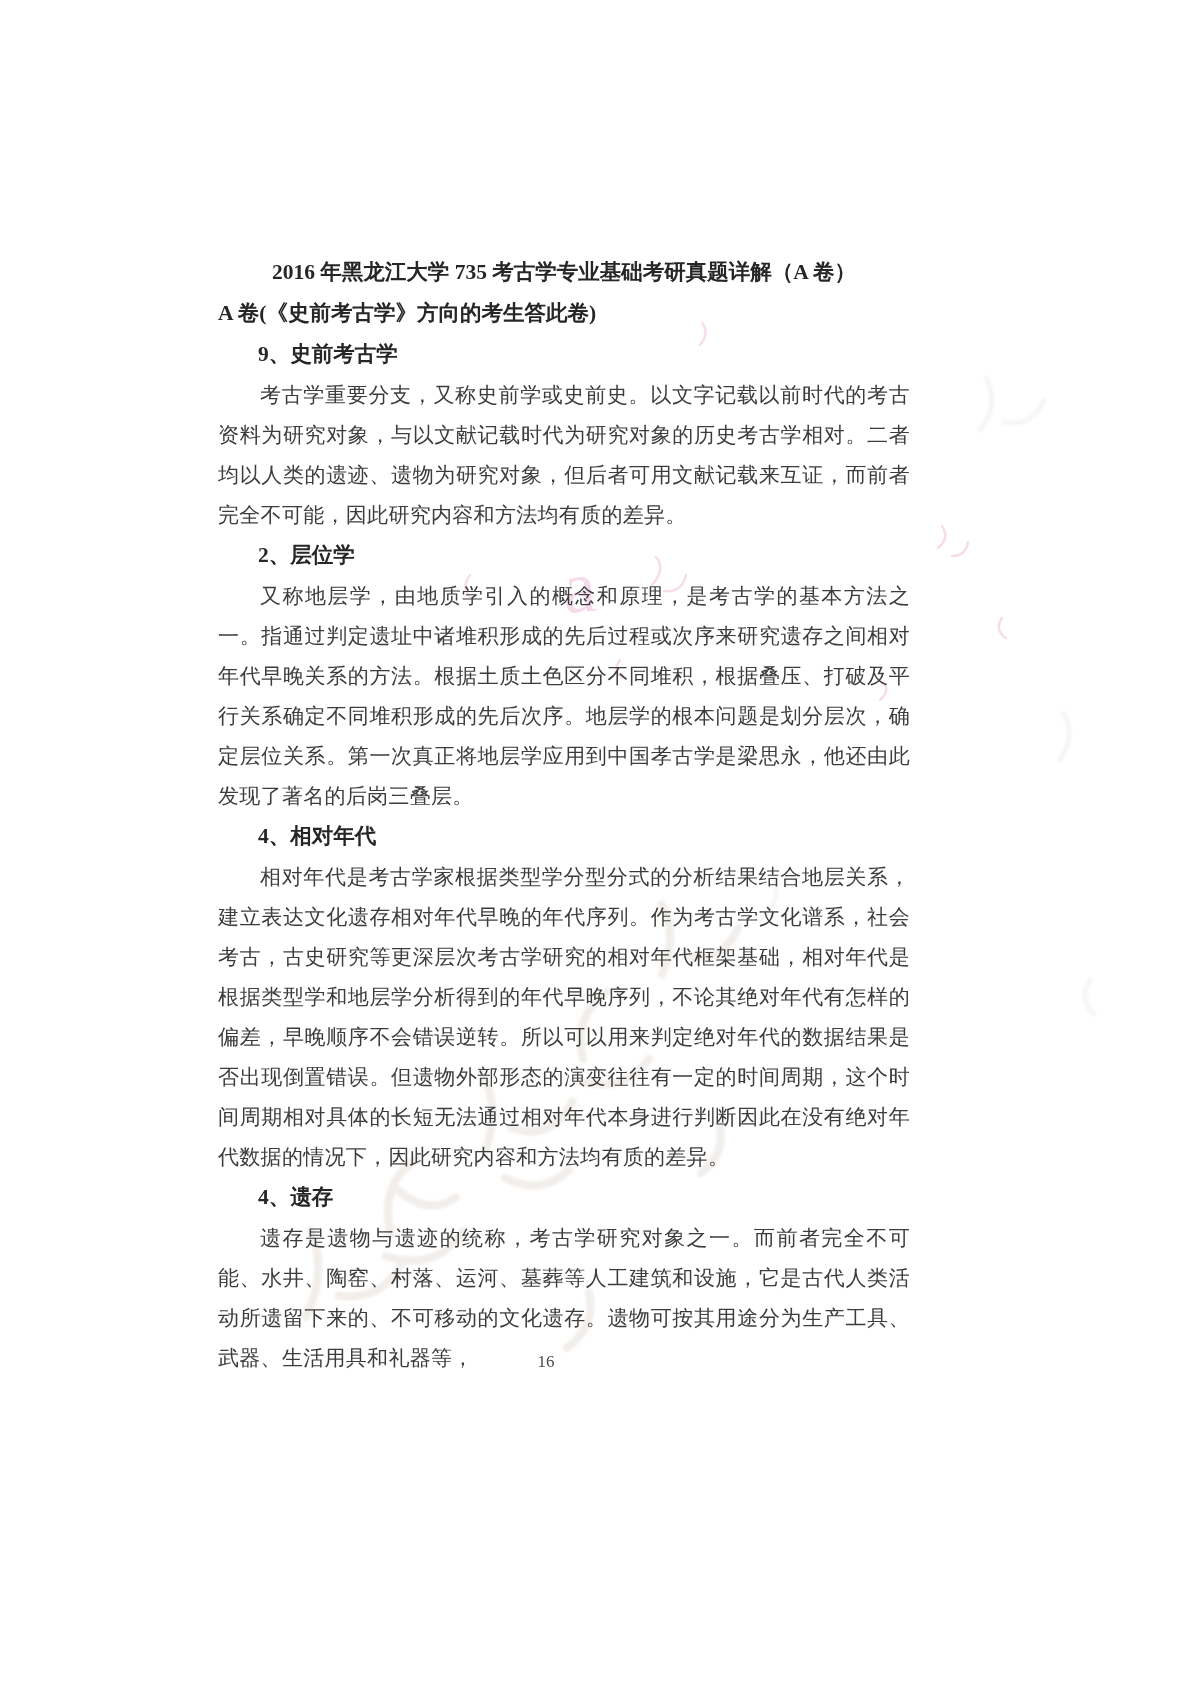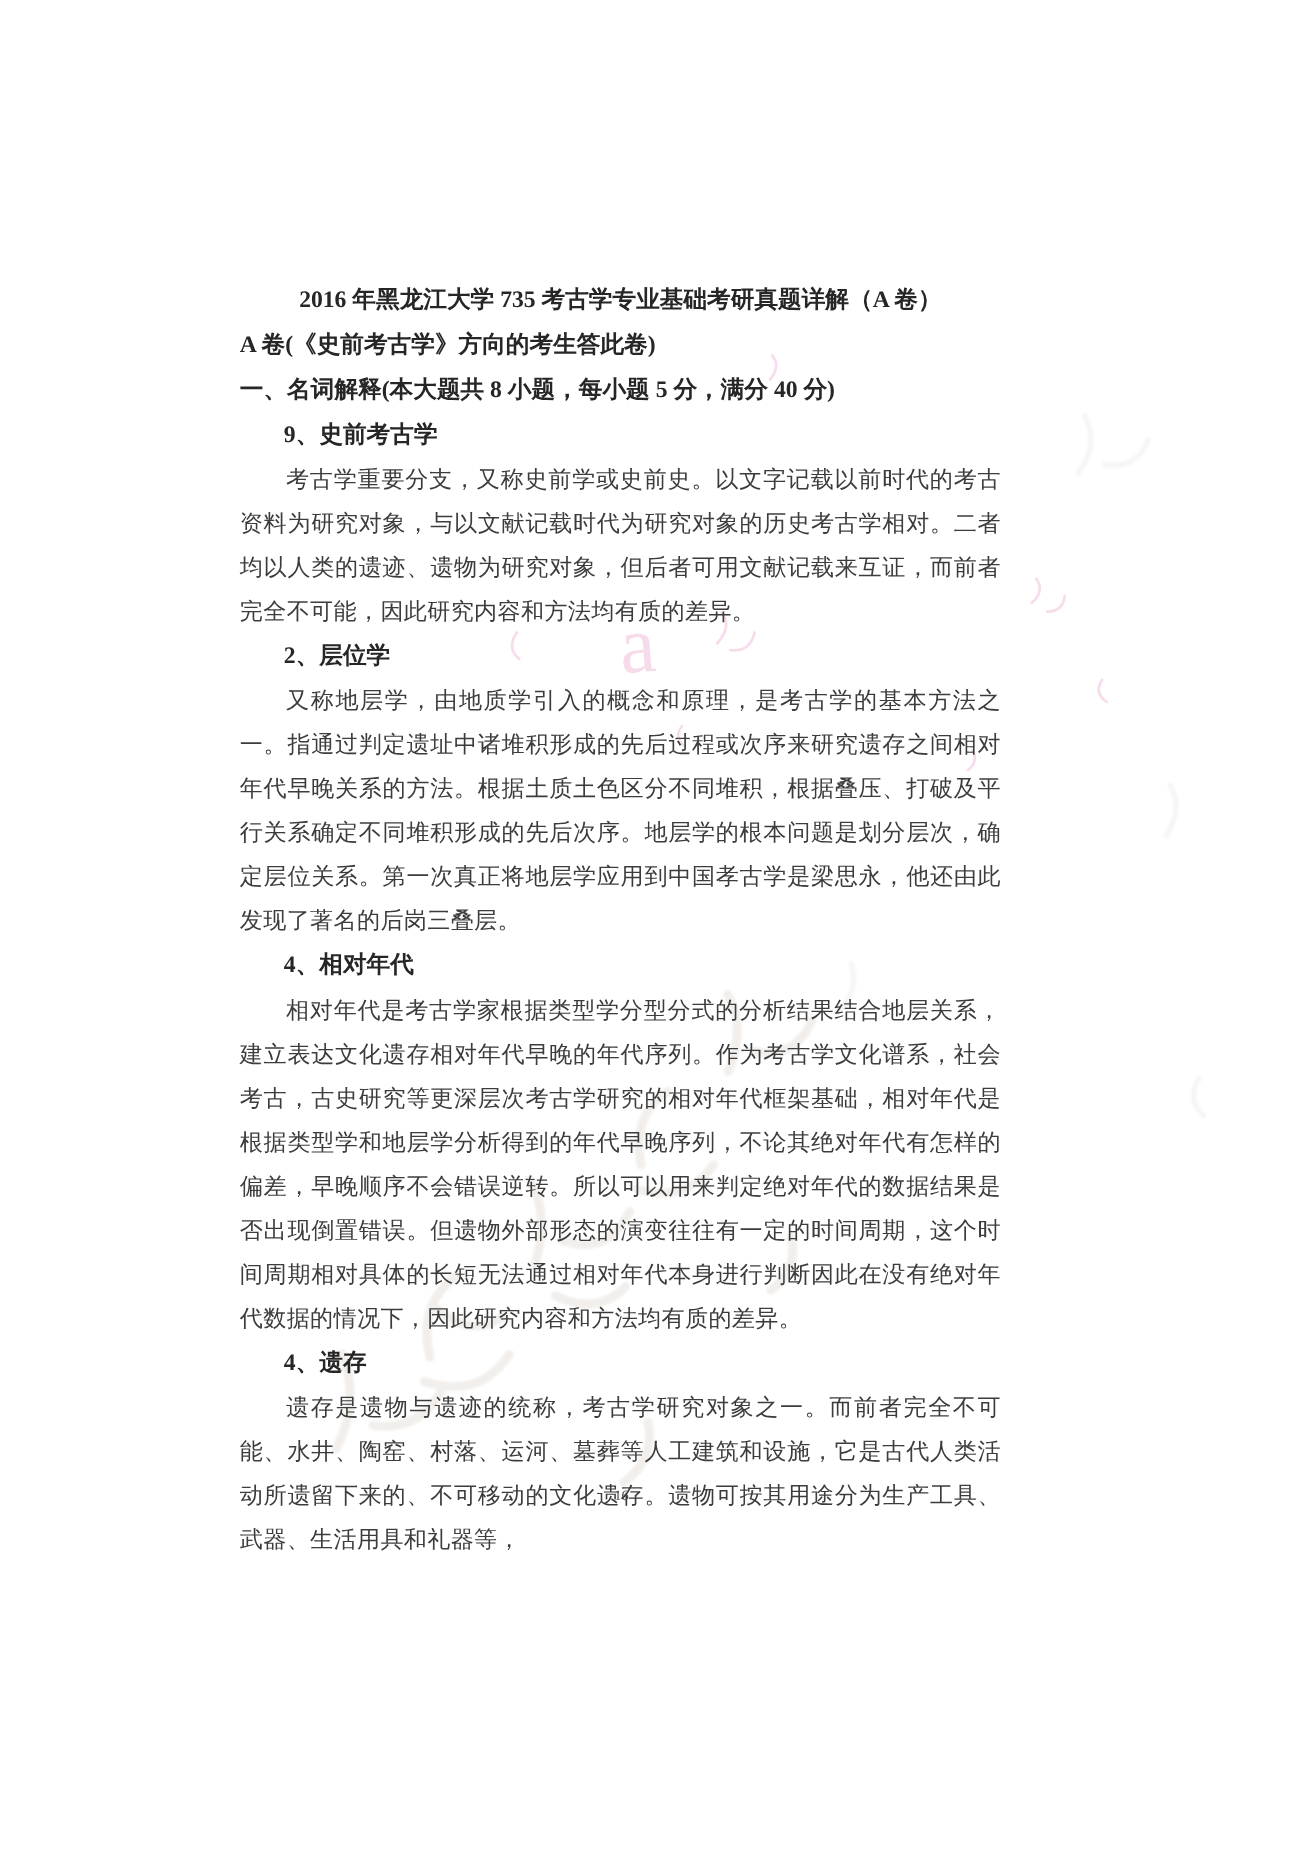--- a/index.html
+++ b/index.html
@@ -39,23 +39,23 @@
   .term-body{
     font-size:21px;
     line-height:40px;
     text-indent:2em;
     text-align:justify;
     color:#3c3c3c;
     letter-spacing:0.3px;
   }
   .page-number{
     position:absolute;
-    left:219px;top:1352px;width:692px;
+    left:200px;top:1352px;width:692px;
     text-align:center;
-    font-size:13px;
+    font-size:17px;
     color:#4a4a4a;
   }
   .wm-layer{
     position:absolute;inset:0;
     pointer-events:none;
   }
   .wm-a{
     position:absolute;
     left:563px;top:545px;
     font-size:74px;
@@ -99,21 +99,20 @@
         <path d="M1060 760 q16 -24 4 -46"></path>
         <path d="M760 920 q22 -16 14 -44"></path>
         <path d="M1090 980 q-12 20 4 34"></path>
       </g>
     </svg>
   </div>
 
   <div class="content">
     <div class="doc-title">2016 年黑龙江大学 735 考古学专业基础考研真题详解（A 卷）</div>
     <div class="doc-subtitle">A 卷(《史前考古学》方向的考生答此卷)</div>
-    <div class="section-heading">一、名词解释(本大题共 8 小题，每小题 5 分，满分 40 分)</div>
 
     <div class="term-heading">9、史前考古学</div>
     <div class="term-body">考古学重要分支，又称史前学或史前史。以文字记载以前时代的考古资料为研究对象，与以文献记载时代为研究对象的历史考古学相对。二者均以人类的遗迹、遗物为研究对象，但后者可用文献记载来互证，而前者完全不可能，因此研究内容和方法均有质的差异。</div>
 
     <div class="term-heading">2、层位学</div>
     <div class="term-body">又称地层学，由地质学引入的概念和原理，是考古学的基本方法之一。指通过判定遗址中诸堆积形成的先后过程或次序来研究遗存之间相对年代早晚关系的方法。根据土质土色区分不同堆积，根据叠压、打破及平行关系确定不同堆积形成的先后次序。地层学的根本问题是划分层次，确定层位关系。第一次真正将地层学应用到中国孝古学是梁思永，他还由此发现了著名的后岗三叠层。</div>
 
     <div class="term-heading">4、相对年代</div>
     <div class="term-body">相对年代是考古学家根据类型学分型分式的分析结果结合地层关系，建立表达文化遗存相对年代早晚的年代序列。作为考古学文化谱系，社会考古，古史研究等更深层次考古学研究的相对年代框架基础，相对年代是根据类型学和地层学分析得到的年代早晚序列，不论其绝对年代有怎样的偏差，早晚顺序不会错误逆转。所以可以用来判定绝对年代的数据结果是否出现倒置错误。但遗物外部形态的演变往往有一定的时间周期，这个时间周期相对具体的长短无法通过相对年代本身进行判断因此在没有绝对年代数据的情况下，因此研究内容和方法均有质的差异。</div>
 

